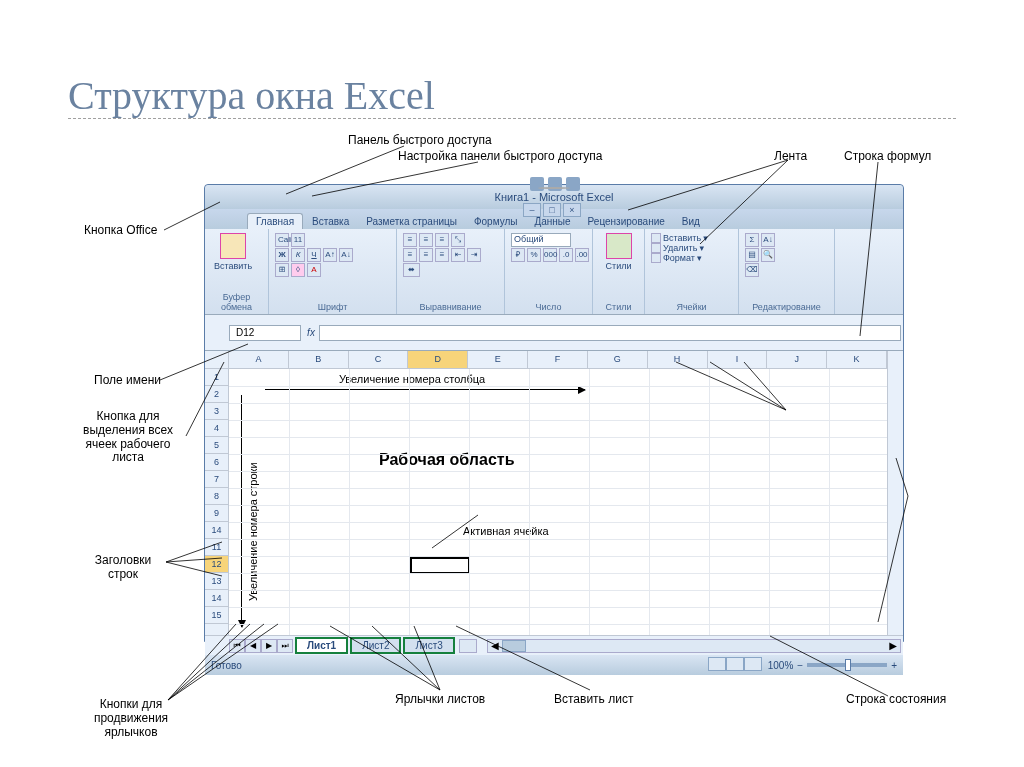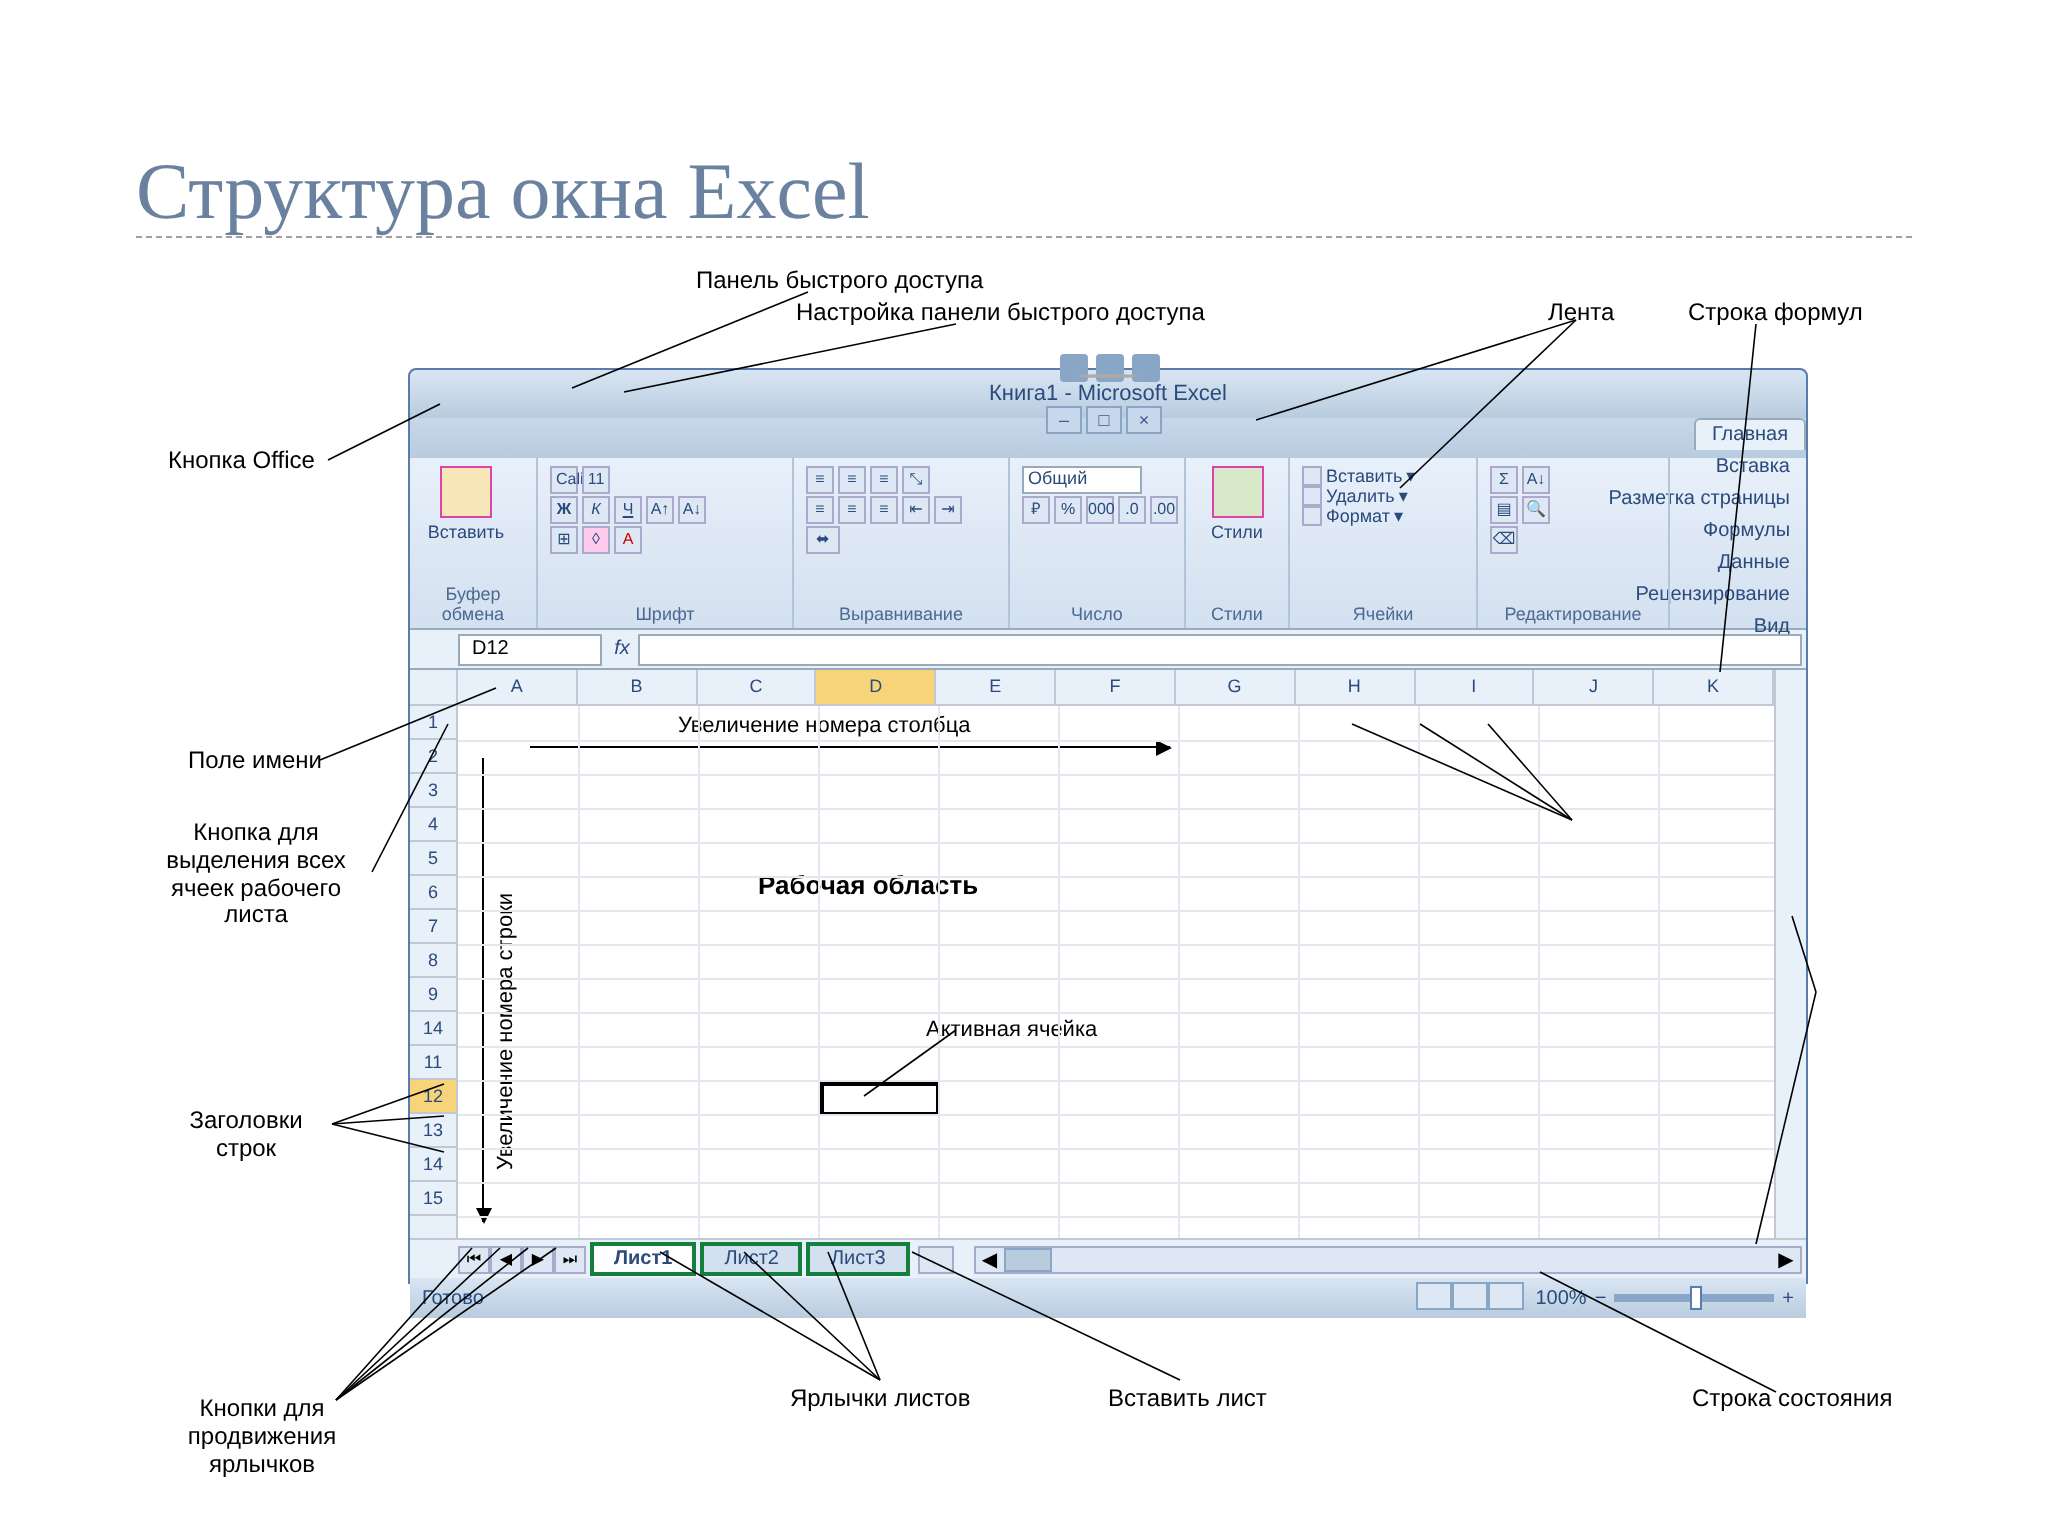--- a/index.html
+++ b/index.html
@@ -13,41 +13,41 @@
 
 .excel { position: absolute; left: 204px; top: 184px; width: 700px; height: 458px; background: #c7d7ec; border: 1px solid #5a7ca8; border-radius: 4px 4px 0 0; font-size: 10px; }
 .excel .titlebar { height: 24px; background: linear-gradient(#d9e5f3,#b8ccde); display: flex; align-items: center; border-radius: 4px 4px 0 0; flex-direction: column; }
 .office-btn { width: 32px; height: 32px; background: radial-gradient(#fff 20%, #f3c24a 45%, #d64 70%); border-radius: 50%; margin: 2px 4px -12px 4px; border: 1px solid #aaa; z-index: 5; position: relative; }
 .qat { display: flex; gap: 4px; margin-left: 2px; }
 .qat span { width: 14px; height: 14px; background: #8aa6c6; border-radius: 2px; }
 .win-title { flex: 1; text-align: center; font-size: 11px; color: #2a4b7c; }
 .win-ctrl { display: flex; gap: 2px; margin-right: 4px; }
 .win-ctrl span { width: 18px; height: 14px; background: #c7d7ec; border: 1px solid #8ba6c4; font-size: 9px; line-height: 12px; text-align: center; color: #3a5a88; }
 
-.ribbon-tabs { height: 20px; display: flex; align-items: flex-end; padding-left: 42px; gap: 1px; background: linear-gradient(#c7d7ec,#b8ccde); font-size: 10px; flex-direction: column; }
+.ribbon-tabs { height: 20px; display: flex; align-items: flex-end; padding-left: 42px; gap: 1px; background: linear-gradient(#c7d7ec,#b8ccde); font-size: 10px; }
 .rtab { padding: 2px 8px; color: #2a4b7c; cursor: pointer; }
 .rtab.active { background: #e8f0fa; border: 1px solid #9ab; border-bottom: none; border-radius: 3px 3px 0 0; }
 
 .ribbon { height: 86px; background: linear-gradient(#e8f0fa,#d3e0ef); border-bottom: 1px solid #9ab; display: flex; }
 .rgroup { border-right: 1px solid #b0c4da; padding: 4px 6px 2px 6px; display: flex; flex-direction: column; justify-content: space-between; }
 .rgroup-body { display: flex; gap: 4px; align-items: flex-start; flex: 1; }
 .rgroup-label { text-align: center; font-size: 9px; color: #4a6a94; }
 .big-btn { display: flex; flex-direction: column; align-items: center; width: 44px; font-size: 9px; color: #2a4b7c; }
 .big-btn .ico { width: 26px; height: 26px; background: #f7e6b8; border: 1px solid #d4a; margin-bottom: 2px; }
 .mini { display: flex; flex-direction: column; gap: 1px; font-size: 9px; color: #2a4b7c; }
 .fontbox { width: 56px; height: 14px; background: #fff; border: 1px solid #9ab; font-size: 9px; padding-left: 2px; text-align: left; display:inline-block;}
 .sizebox { width: 24px; height: 14px; background: #fff; border: 1px solid #9ab; font-size: 9px; text-align: center; display:inline-block;}
 .irow { display: flex; gap: 2px; }
 .irow span { width: 14px; height: 14px; background: #dde8f4; border: 1px solid #aac; font-size: 8px; line-height: 12px; text-align: center; }
 .numfmt { width: 60px; height: 14px; background: #fff; border: 1px solid #9ab; font-size: 9px; padding-left: 2px; }
 .cellbtns { font-size: 9px; color: #2a4b7c; }
 .cellbtns div { display: flex; align-items: center; gap: 2px; }
 .cellbtns .sq { width: 10px; height: 10px; background: #dde8f4; border: 1px solid #aac; }
 
-.fbar { height: 20px; background: #e8f0fa; border-bottom: 1px solid #9ab; display: flex; align-items: center; font-size: 10px; }
+.fbar { height: 36px; background: #e8f0fa; border-bottom: 1px solid #9ab; display: flex; align-items: center; font-size: 10px; }
 .namebox { width: 72px; height: 16px; background: #fff; border: 1px solid #9ab; margin: 0 2px 0 24px; padding-left: 6px; line-height: 14px; }
 .fx { width: 16px; text-align: center; font-style: italic; color: #2a4b7c; }
 .formula-input { flex: 1; height: 16px; background: #fff; border: 1px solid #9ab; margin-right: 2px; }
 
 .grid-area { height: 284px; display: flex; background: #fff; position: relative; }
 .rowhdrs { width: 24px; background: #e8f0fa; border-right: 1px solid #c0c8d4; }
 .selall { height: 18px; border-bottom: 1px solid #c0c8d4; background: #e8f0fa; }
 .rowh { height: 17px; border-bottom: 1px solid #c0c8d4; font-size: 9px; text-align: center; line-height: 16px; color: #2a4b7c; }
 .rowh.sel { background: #f7d47a; }
 .gridmain { flex: 1; overflow: hidden; position: relative; }
@@ -278,21 +278,21 @@
         <div class="colh">H</div>
         <div class="colh">I</div>
         <div class="colh">J</div>
         <div class="colh">K</div>
       </div>
       <div class="cells">
         <div class="arrow-col"></div>
         <div class="annot" style="left:110px;top:4px;font-size:11px">Увеличение номера столбца</div>
         <div class="arrow-row"></div>
         <div class="vtext">Увеличение номера строки</div>
-        <div class="annot" style="left:150px;top:82px;font-size:13px;font-weight:bold">Рабочая область</div>
+        <div class="annot" style="left:150px;top:82px;font-size:16px;font-weight:bold">Рабочая область</div>
         <div class="annot" style="left:234px;top:156px;font-size:11px">Активная ячейка</div>
         <div class="active-cell"></div>
       <div class="gl-v" style="left: 60px;"></div>
           <div class="gl-v" style="left: 120px;"></div>
           <div class="gl-v" style="left: 180px;"></div>
           <div class="gl-v" style="left: 240px;"></div>
           <div class="gl-v" style="left: 300px;"></div>
           <div class="gl-v" style="left: 360px;"></div>
           <div class="gl-v" style="left: 420px;"></div>
           <div class="gl-v" style="left: 480px;"></div>

